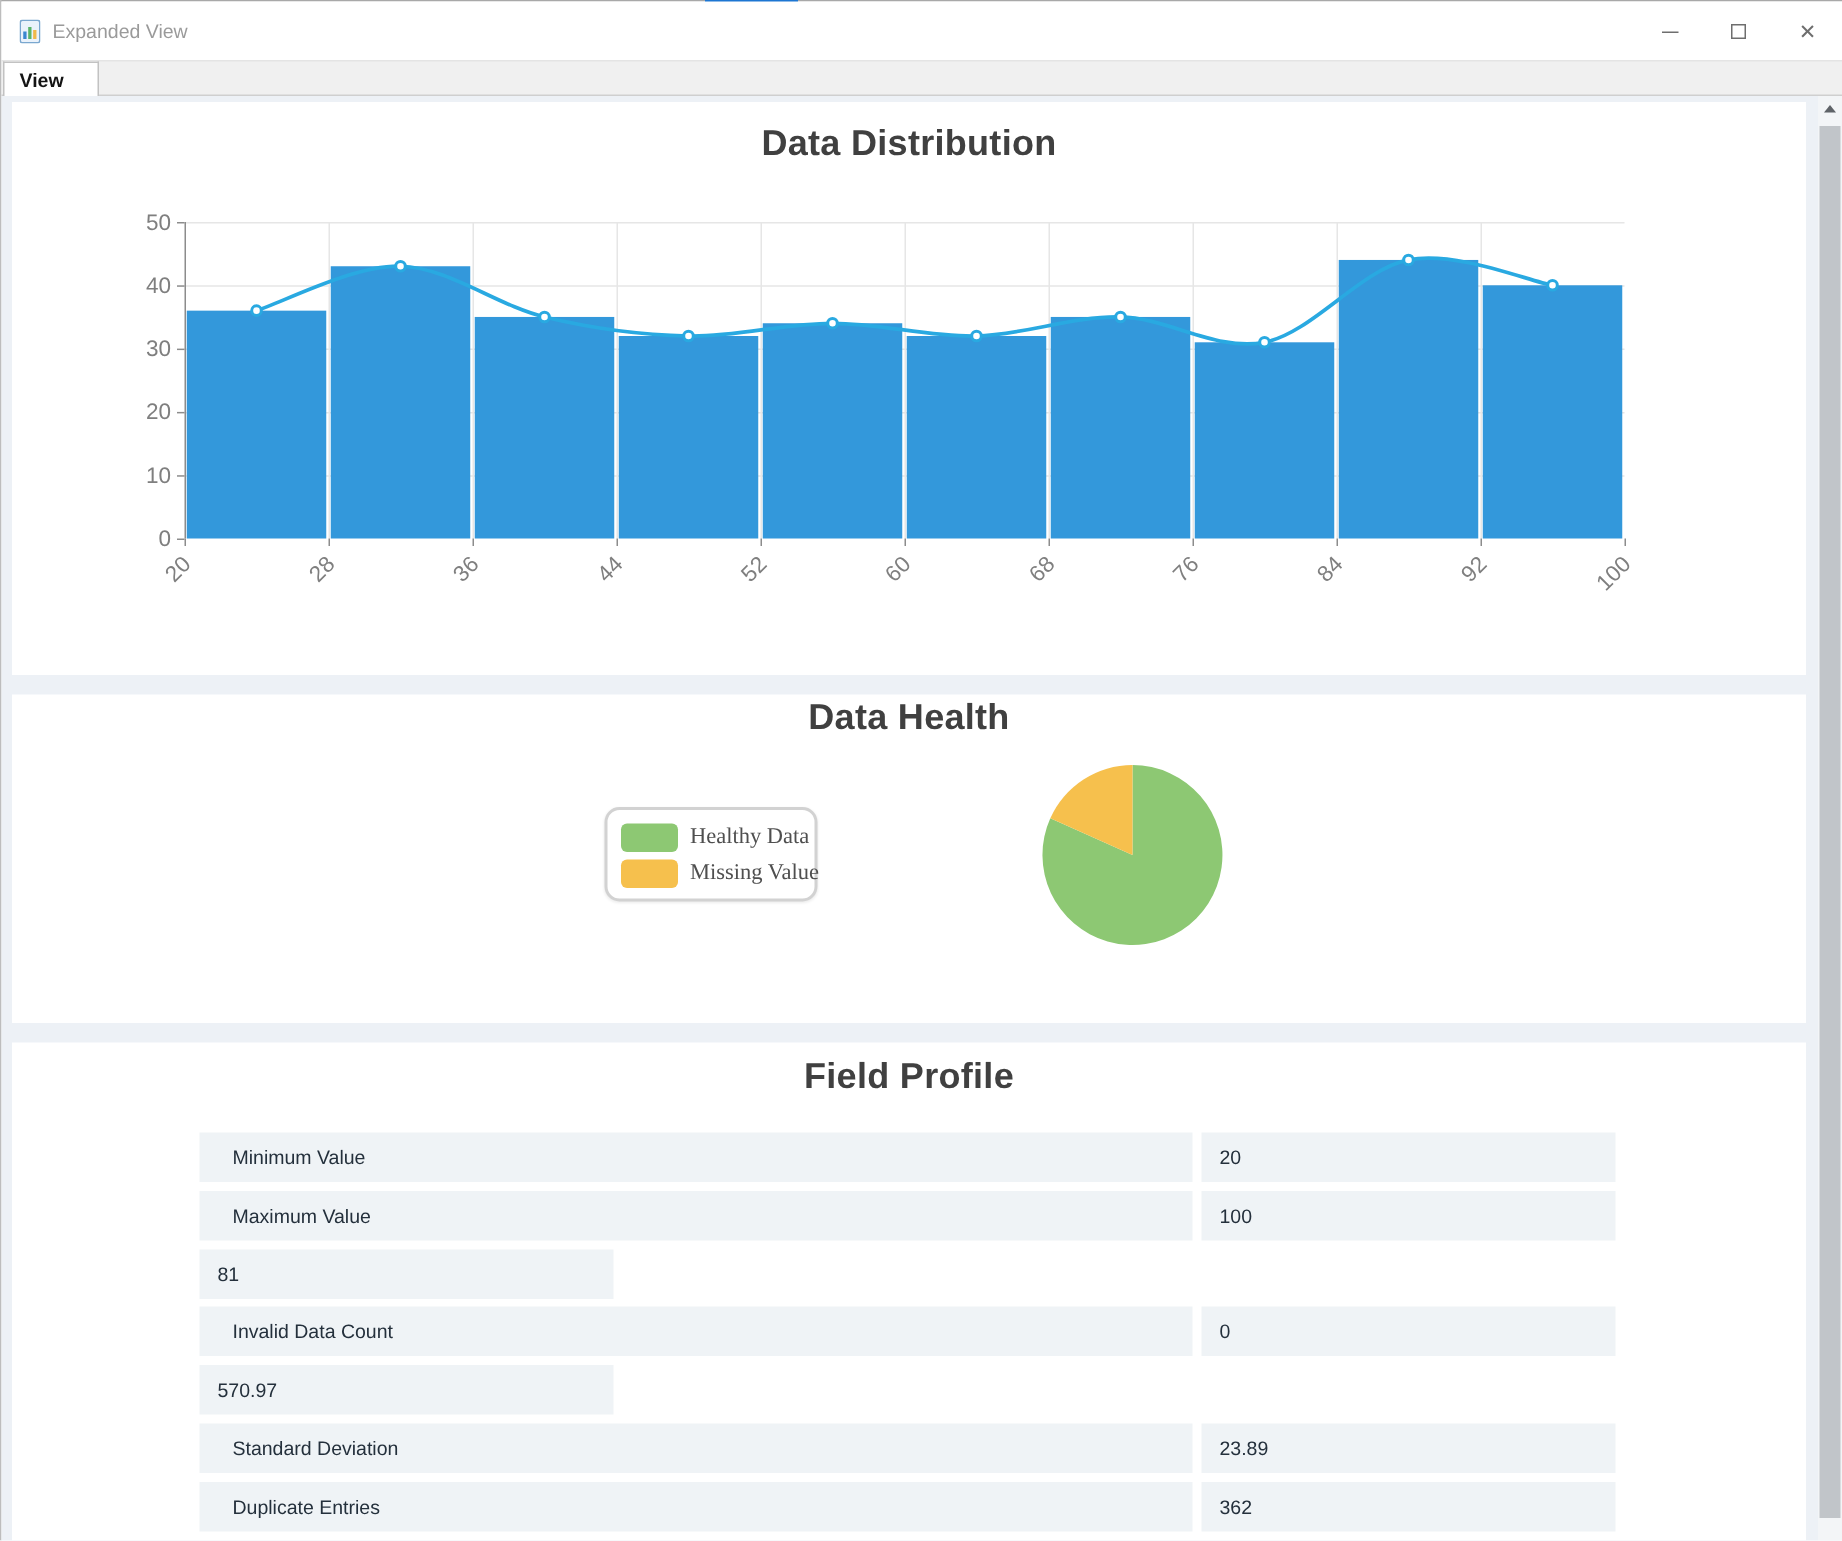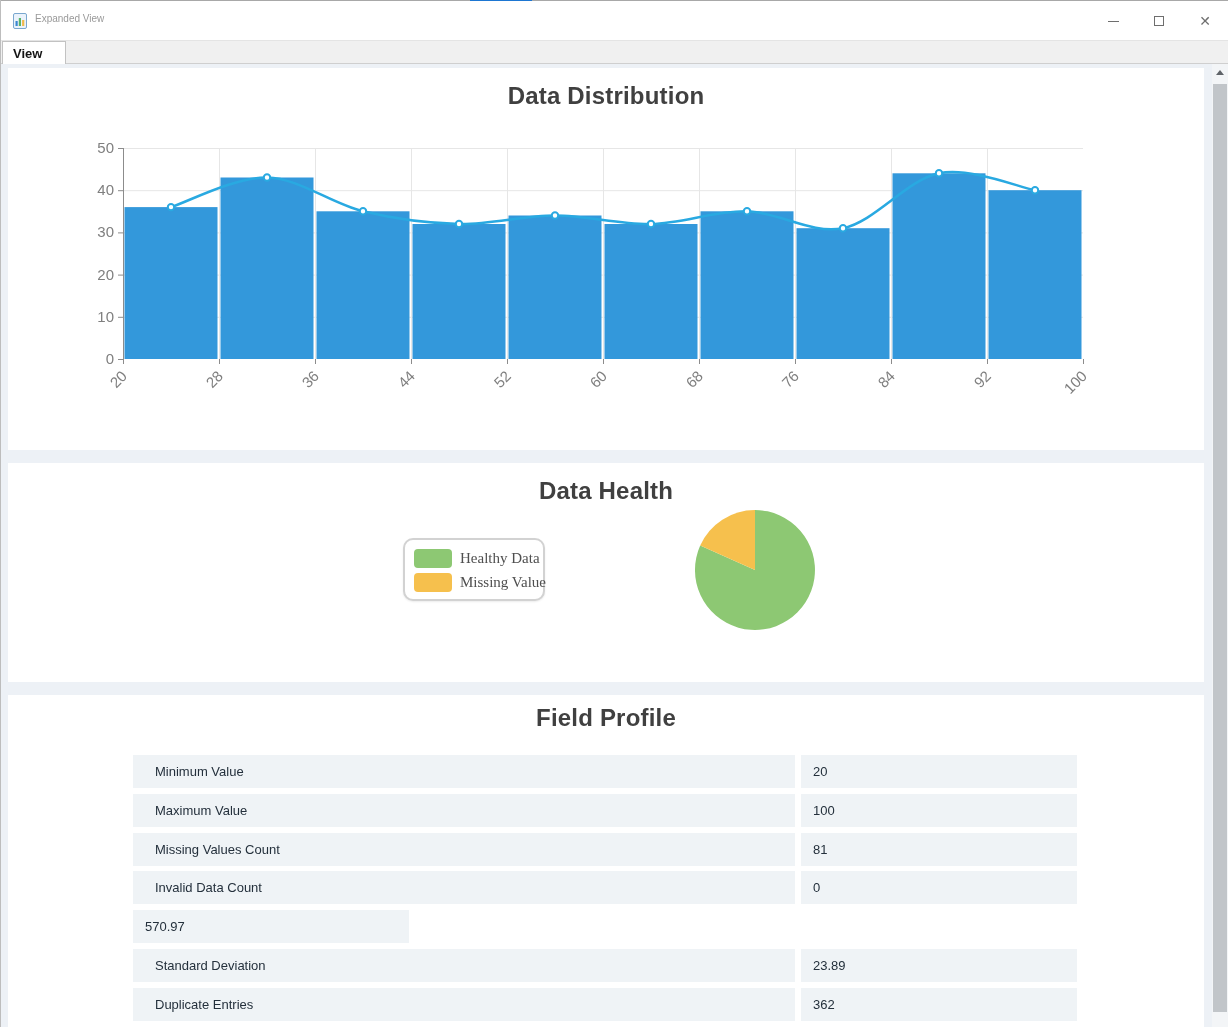--- a/index.html
+++ b/index.html
@@ -9,21 +9,21 @@
     -webkit-font-smoothing:antialiased;
   }
   
   .top-border{position:absolute;top:0;left:0;width:1228px;height:1px;background:#a8a8a8;}
   .top-accent{position:absolute;top:0;left:470px;width:62px;height:3px;background:#1d76d2;}
   .left-border{position:absolute;top:0;left:0;width:1px;height:1027px;background:#bdbdbd;}
 
   
   .titlebar{position:absolute;top:1px;left:1px;width:1227px;height:39px;background:#ffffff;}
   .app-icon{position:absolute;left:12px;top:12px;width:14px;height:16px;}
-  .title-text{position:absolute;left:34px;top:12px;font-size:10px;color:#9a9a9a;}
+  .title-text{position:absolute;left:34px;top:12px;font-size:13px;color:#9a9a9a;}
   .win-controls{position:absolute;right:0;top:0;height:40px;display:flex;}
   .win-btn{width:46px;height:40px;display:flex;align-items:center;justify-content:center;color:#6e6e6e;}
   .glyph-min{width:11px;height:1px;background:#6e6e6e;}
   .glyph-max{width:10px;height:10px;border:1px solid #6e6e6e;box-sizing:border-box;}
   .glyph-close{font-size:14px;line-height:14px;color:#6e6e6e;}
 
   
   .tabbar{position:absolute;top:40px;left:1px;width:1227px;height:24px;background:#f0f0f0;
     border-top:1px solid #e4e4e4;border-bottom:1px solid #cfcfcf;box-sizing:border-box;font-weight:bold;}
   .tab-active{position:absolute;left:1px;top:0;width:64px;height:24px;background:#ffffff;
@@ -36,21 +36,21 @@
   .scroll-up{width:16px;height:17px;display:flex;align-items:center;justify-content:center;}
   .scroll-up-arrow{width:0;height:0;border-left:4px solid transparent;border-right:4px solid transparent;border-bottom:5px solid #5f6368;}
   .scroll-thumb{position:absolute;left:1px;top:20px;width:14px;height:928px;background:#c1c5c9;}
 
   .panel{position:absolute;left:7px;width:1196px;background:#ffffff;overflow:hidden;}
   #panel-dist{top:4px;height:382px;}
   #panel-health{top:399px;height:219px;}
   #panel-profile{top:631px;height:332px;}
   .section-title{text-align:center;font-size:24px;font-weight:bold;color:#404040;letter-spacing:.2px;}
   #panel-dist .section-title{margin-top:14px;}
-  #panel-health .section-title{margin-top:14px;}
+  #panel-health .section-title{margin-top:2px;}
   #panel-profile .section-title{margin-top:9px;}
   .chart-svg{position:absolute;left:0;top:0;}
 
   
   .legend-box{position:absolute;left:395px;top:75px;width:142px;height:63px;box-sizing:border-box;
     background:#fff;border:2px solid #d2d2d2;border-radius:10px;padding:8px 0 0 9px;
     box-shadow:0 1px 2px rgba(0,0,0,0.08);}
   .legend-item{display:flex;align-items:center;height:20px;margin-bottom:4px;}
   .legend-swatch{width:38px;height:19px;border-radius:4px;margin-right:8px;flex:0 0 auto;}
   .legend-label{font-size:15px;color:#4f4f4f;white-space:nowrap;font-family:Liberation Serif, serif;}
@@ -198,21 +198,20 @@
     <div class="profile-table" id="profile-rows">
         <div class="profile-row">
           <div class="cell cell-label">Minimum Value</div>
           <div class="cell cell-value">20</div>
         </div>
         <div class="profile-row">
           <div class="cell cell-label">Maximum Value</div>
           <div class="cell cell-value">100</div>
         </div>
         <div class="profile-row">
-          <div class="cell cell-label">Missing Values Count</div>
           <div class="cell cell-value">81</div>
         </div>
         <div class="profile-row">
           <div class="cell cell-label">Invalid Data Count</div>
           <div class="cell cell-value">0</div>
         </div>
         <div class="profile-row">
           <div class="cell cell-value">570.97</div>
         </div>
         <div class="profile-row">

